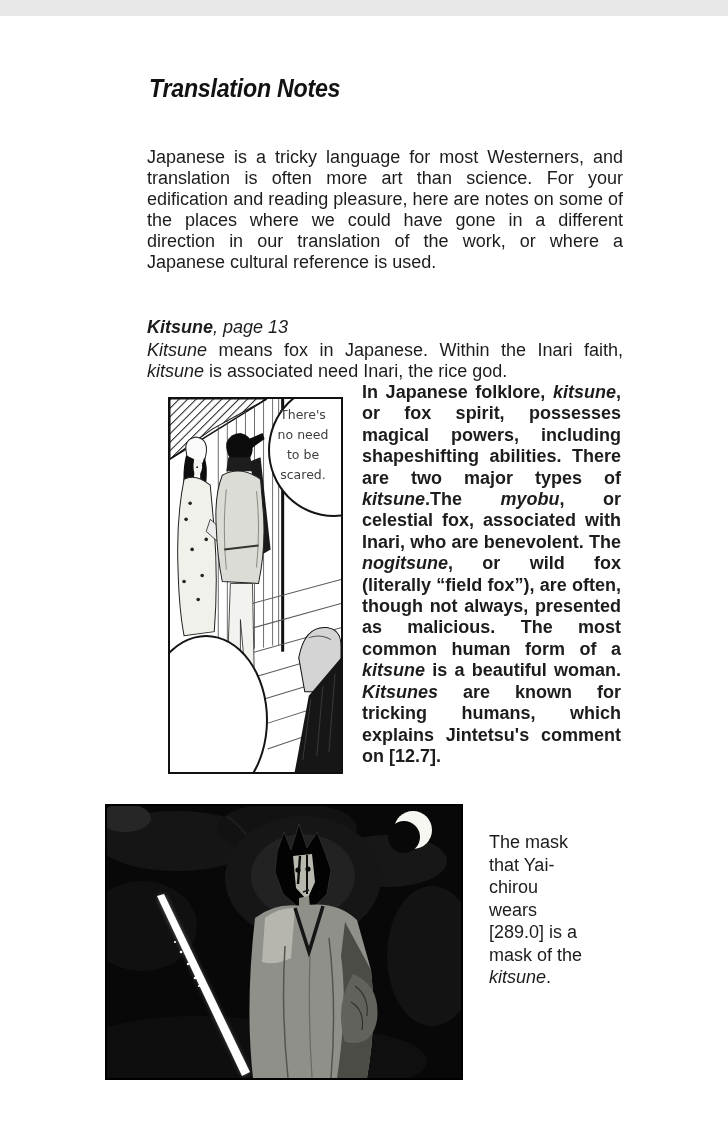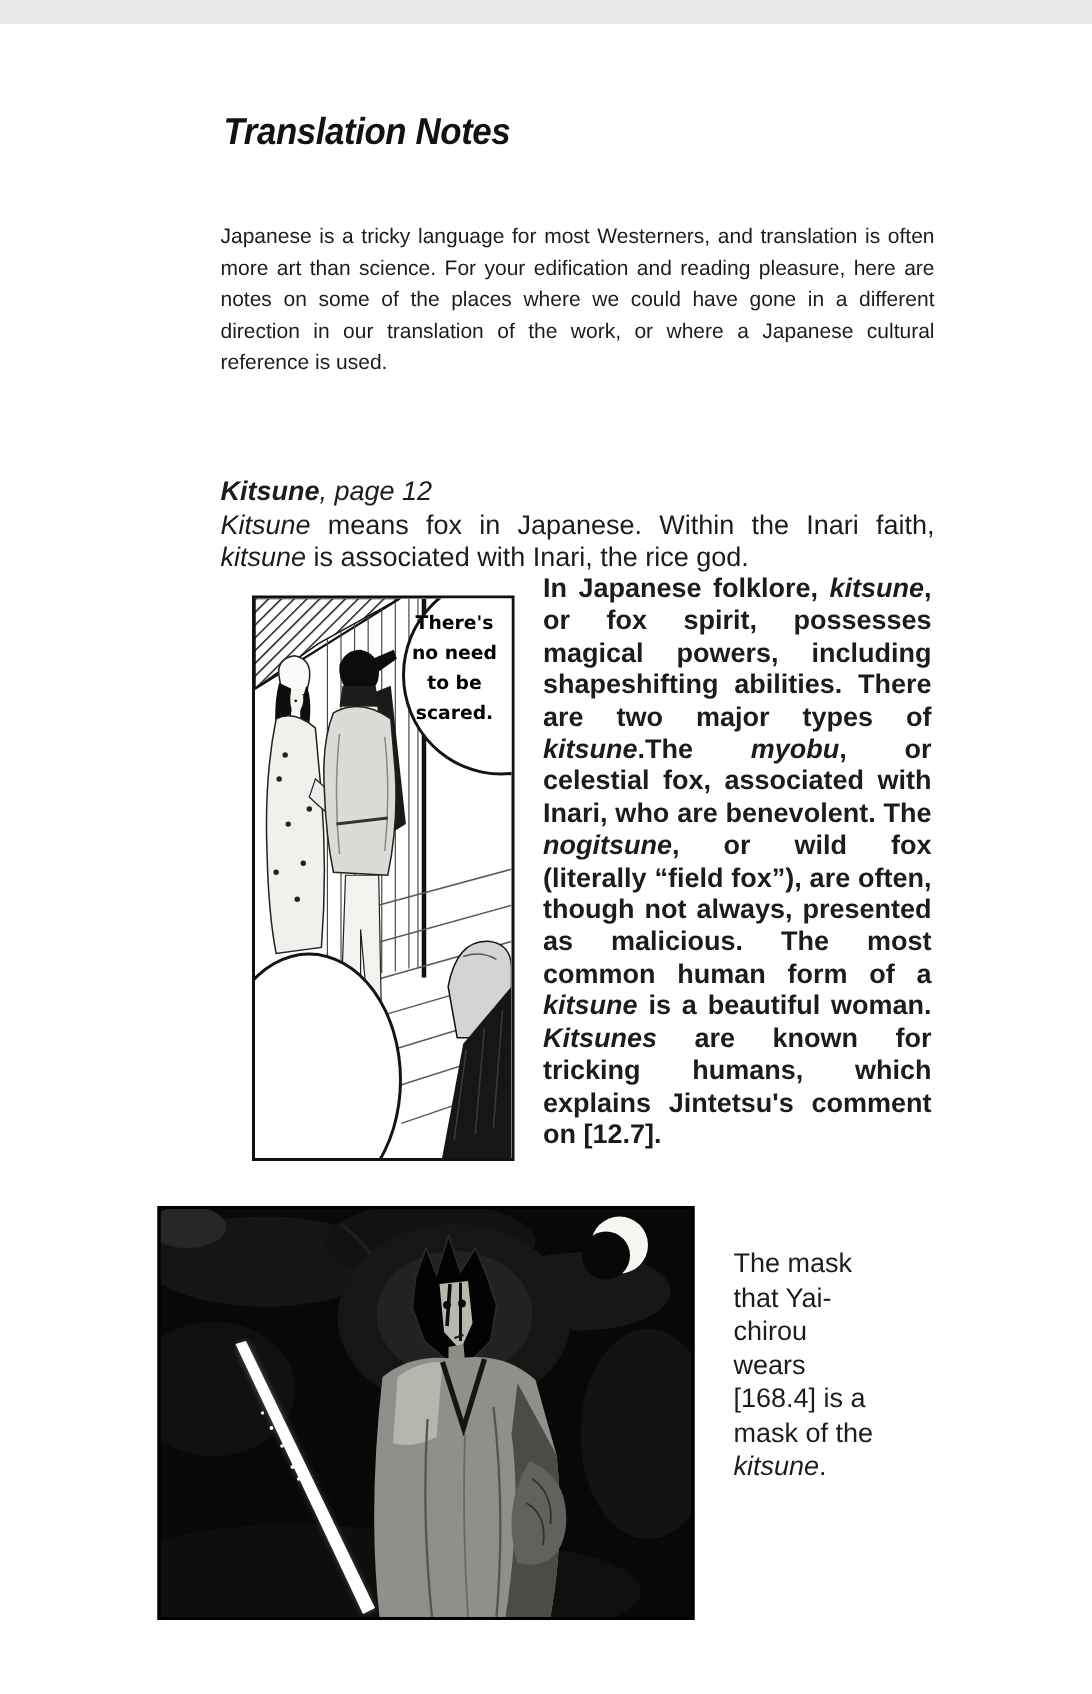--- a/index.html
+++ b/index.html
@@ -9,21 +9,21 @@
     font-family:"Liberation Sans", sans-serif;
   }
   .page-title{
     position:absolute;left:149px;top:58px;
     font-size:25px;font-weight:bold;font-style:italic;
     letter-spacing:-0.3px;transform:scaleX(.93);transform-origin:left top;
     color:#121212;
   }
   .intro{
     position:absolute;left:147px;top:131px;width:476px;
-    font-size:14px;line-height:21px;text-align:justify;
+    font-size:18px;line-height:21px;text-align:justify;
   }
   .note-heading{
     position:absolute;left:147px;top:301px;
     font-size:18px;line-height:21px;font-style:italic;
   }
   .note-heading b{font-style:italic;}
   .para-lead{
     position:absolute;left:147px;top:324px;width:476px;
     font-size:18px;line-height:21px;text-align:justify;
   }
@@ -36,22 +36,22 @@
     position:absolute;left:168px;top:381px;width:175px;height:377px;
     border:2.5px solid #111;box-sizing:border-box;overflow:hidden;background:#fff;
   }
   .panel1 svg{position:absolute;left:0;top:0;width:100%;height:100%;}
   .bubble{
     position:absolute;background:#fff;border:2px solid #141414;border-radius:50%;
   }
   .bubble-top{left:98px;top:-16px;width:128px;height:130px;}
   .bubble-bottom{left:-26px;top:236px;width:120px;height:166px;}
   .bubble-text{
-    position:absolute;font-family:"DejaVu Sans", sans-serif;font-weight:bold;
-    font-size:12.5px;line-height:20px;text-align:center;white-space:pre-line;color:#000000;
+    position:absolute;font-family:"DejaVu Sans", sans-serif;font-weight:normal;
+    font-size:12.5px;line-height:20px;text-align:center;white-space:pre-line;color:#404040;
   }
   .bubble-text-top{left:94px;top:6px;width:78px;}
   .bubble-text-bottom{left:0px;top:246px;width:86px;}
   .panel2{
     position:absolute;left:105px;top:788px;width:358px;height:276px;
     background:#070707;border:2px solid #000;box-sizing:border-box;overflow:hidden;
   }
   .panel2 svg{position:absolute;left:0;top:0;width:100%;height:100%;}
   .caption{
     position:absolute;left:489px;top:815px;width:97px;
@@ -60,23 +60,23 @@
 </style>
 </head>
 <body>
 
 <div class="page">
 
   <div class="page-title">Translation Notes</div>
 
   <div class="intro">Japanese is a tricky language for most Westerners, and translation is often more art than science. For your edification and reading pleasure, here are notes on some of the places where we could have gone in a different direction in our translation of the work, or where a Japanese cultural reference is used.</div>
 
-  <div class="note-heading"><b style="font-style: italic;">Kitsune</b><i>, page 12</i></div>
-
-  <div class="para-lead"><i>Kitsune</i><span> means fox in Japanese. Within the Inari faith, </span><i>kitsune</i><span> is associated with Inari, the rice god.</span></div>
+  <div class="note-heading"><b style="font-style: italic;">Kitsune</b><i>, page 13</i></div>
+
+  <div class="para-lead"><i>Kitsune</i><span> means fox in Japanese. Within the Inari faith, </span><i>kitsune</i><span> is associated need Inari, the rice god.</span></div>
 
   <figure class="panel1" style="margin:0">
     <svg viewBox="0 0 170 372" preserveAspectRatio="none">
       <defs>
         <pattern id="hatch" width="6" height="6" patternTransform="rotate(45)" patternUnits="userSpaceOnUse">
           <line x1="0" y1="0" x2="0" y2="6" stroke="#1e1e1e" stroke-width="2"></line>
         </pattern>
       </defs>
 
       <polygon points="0,0 96,0 42,30 0,60" fill="url(#hatch)" stroke="#111" stroke-width="1"></polygon>
@@ -211,15 +211,15 @@
         <polygon points="50,90 57,88 143,266 135,270" fill="#ffffff"></polygon>
         <circle cx="74" cy="146" r="1.3" fill="#fff"></circle>
         <circle cx="81" cy="158" r="1.2" fill="#fff"></circle>
         <circle cx="88" cy="172" r="1.3" fill="#fff"></circle>
         <circle cx="68" cy="136" r="1.1" fill="#fff"></circle>
         <circle cx="92" cy="180" r="1.1" fill="#fff"></circle>
       </g>
     </svg>
   </figure>
 
-  <div class="caption"><span>The mask that Yai-chirou wears [168.4] is a mask of the </span><i>kitsune</i><span>.</span></div>
+  <div class="caption"><span>The mask that Yai-chirou wears [289.0] is a mask of the </span><i>kitsune</i><span>.</span></div>
 
 </div>
 
 </body></html>

